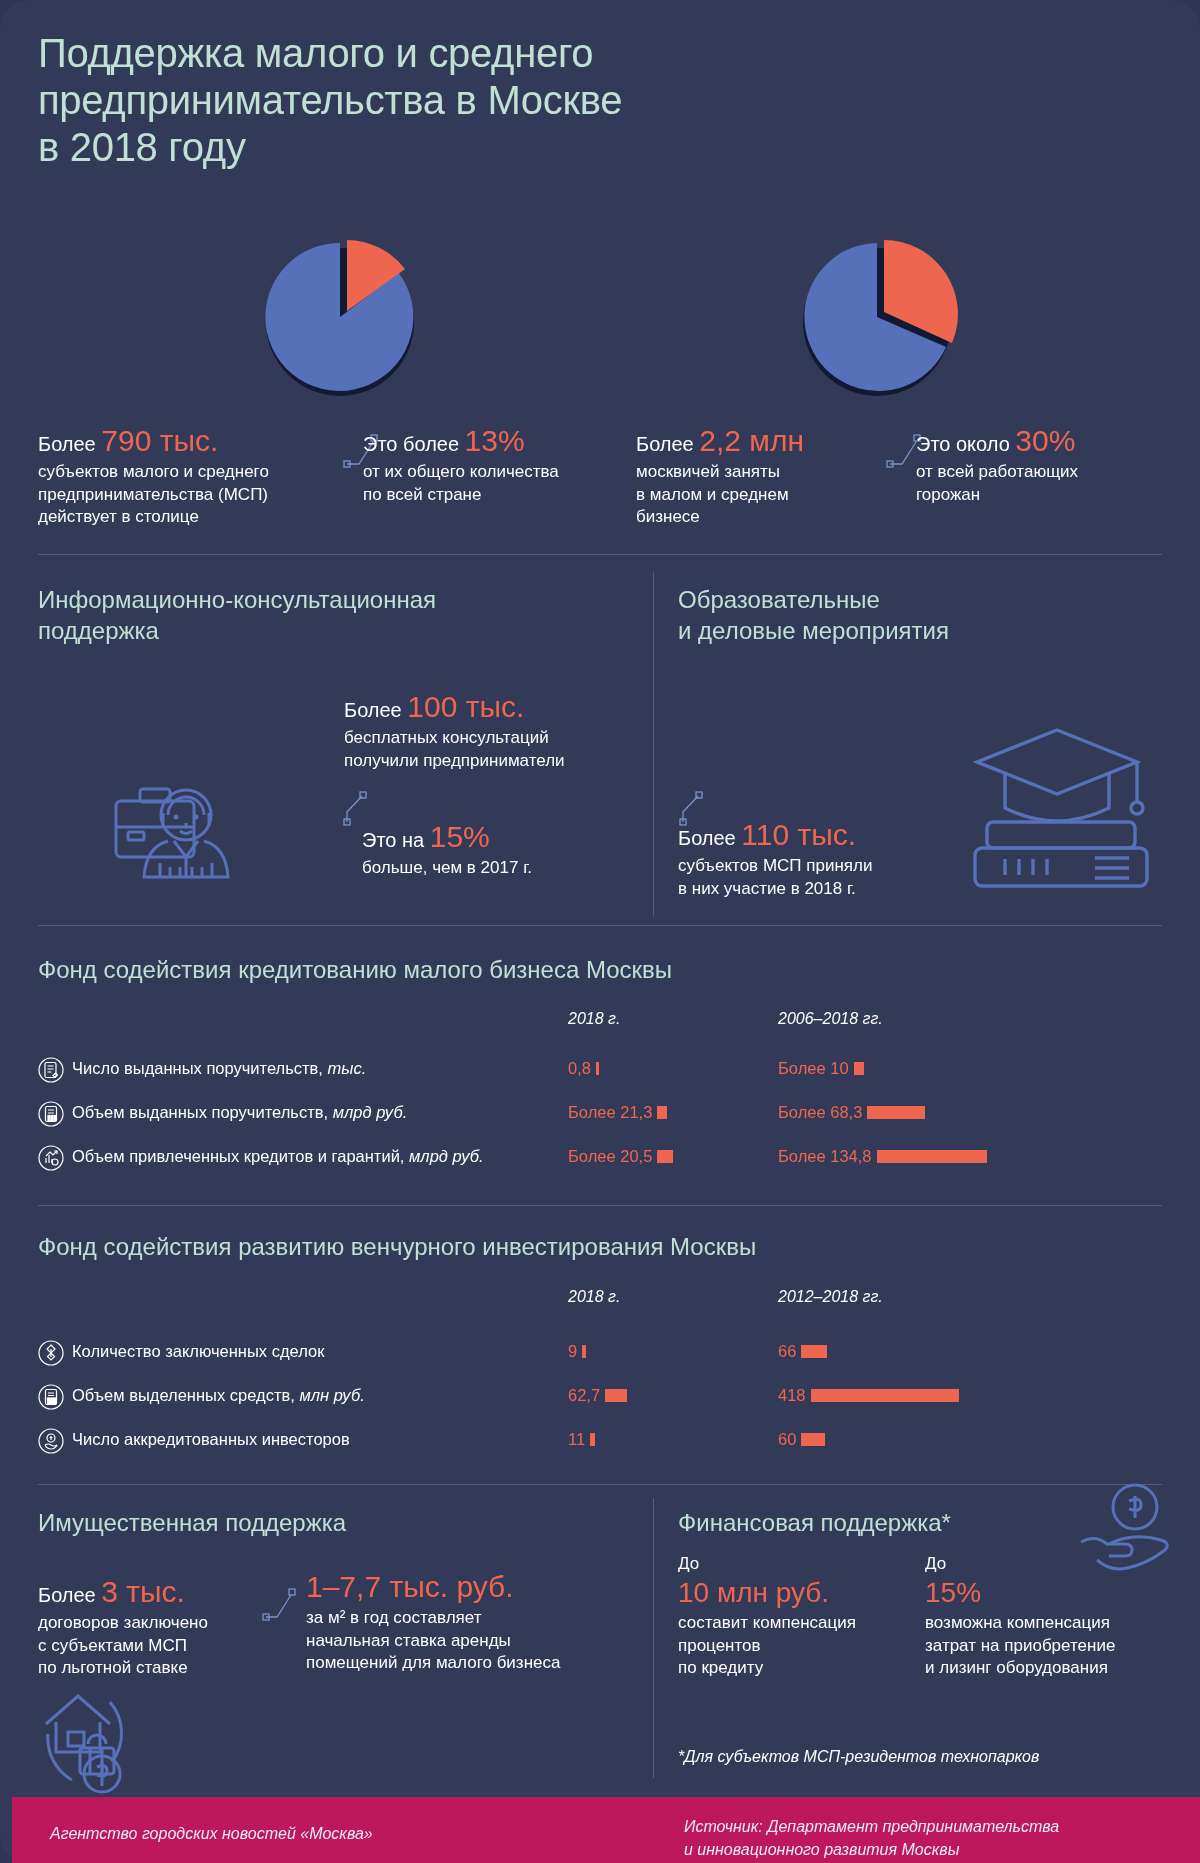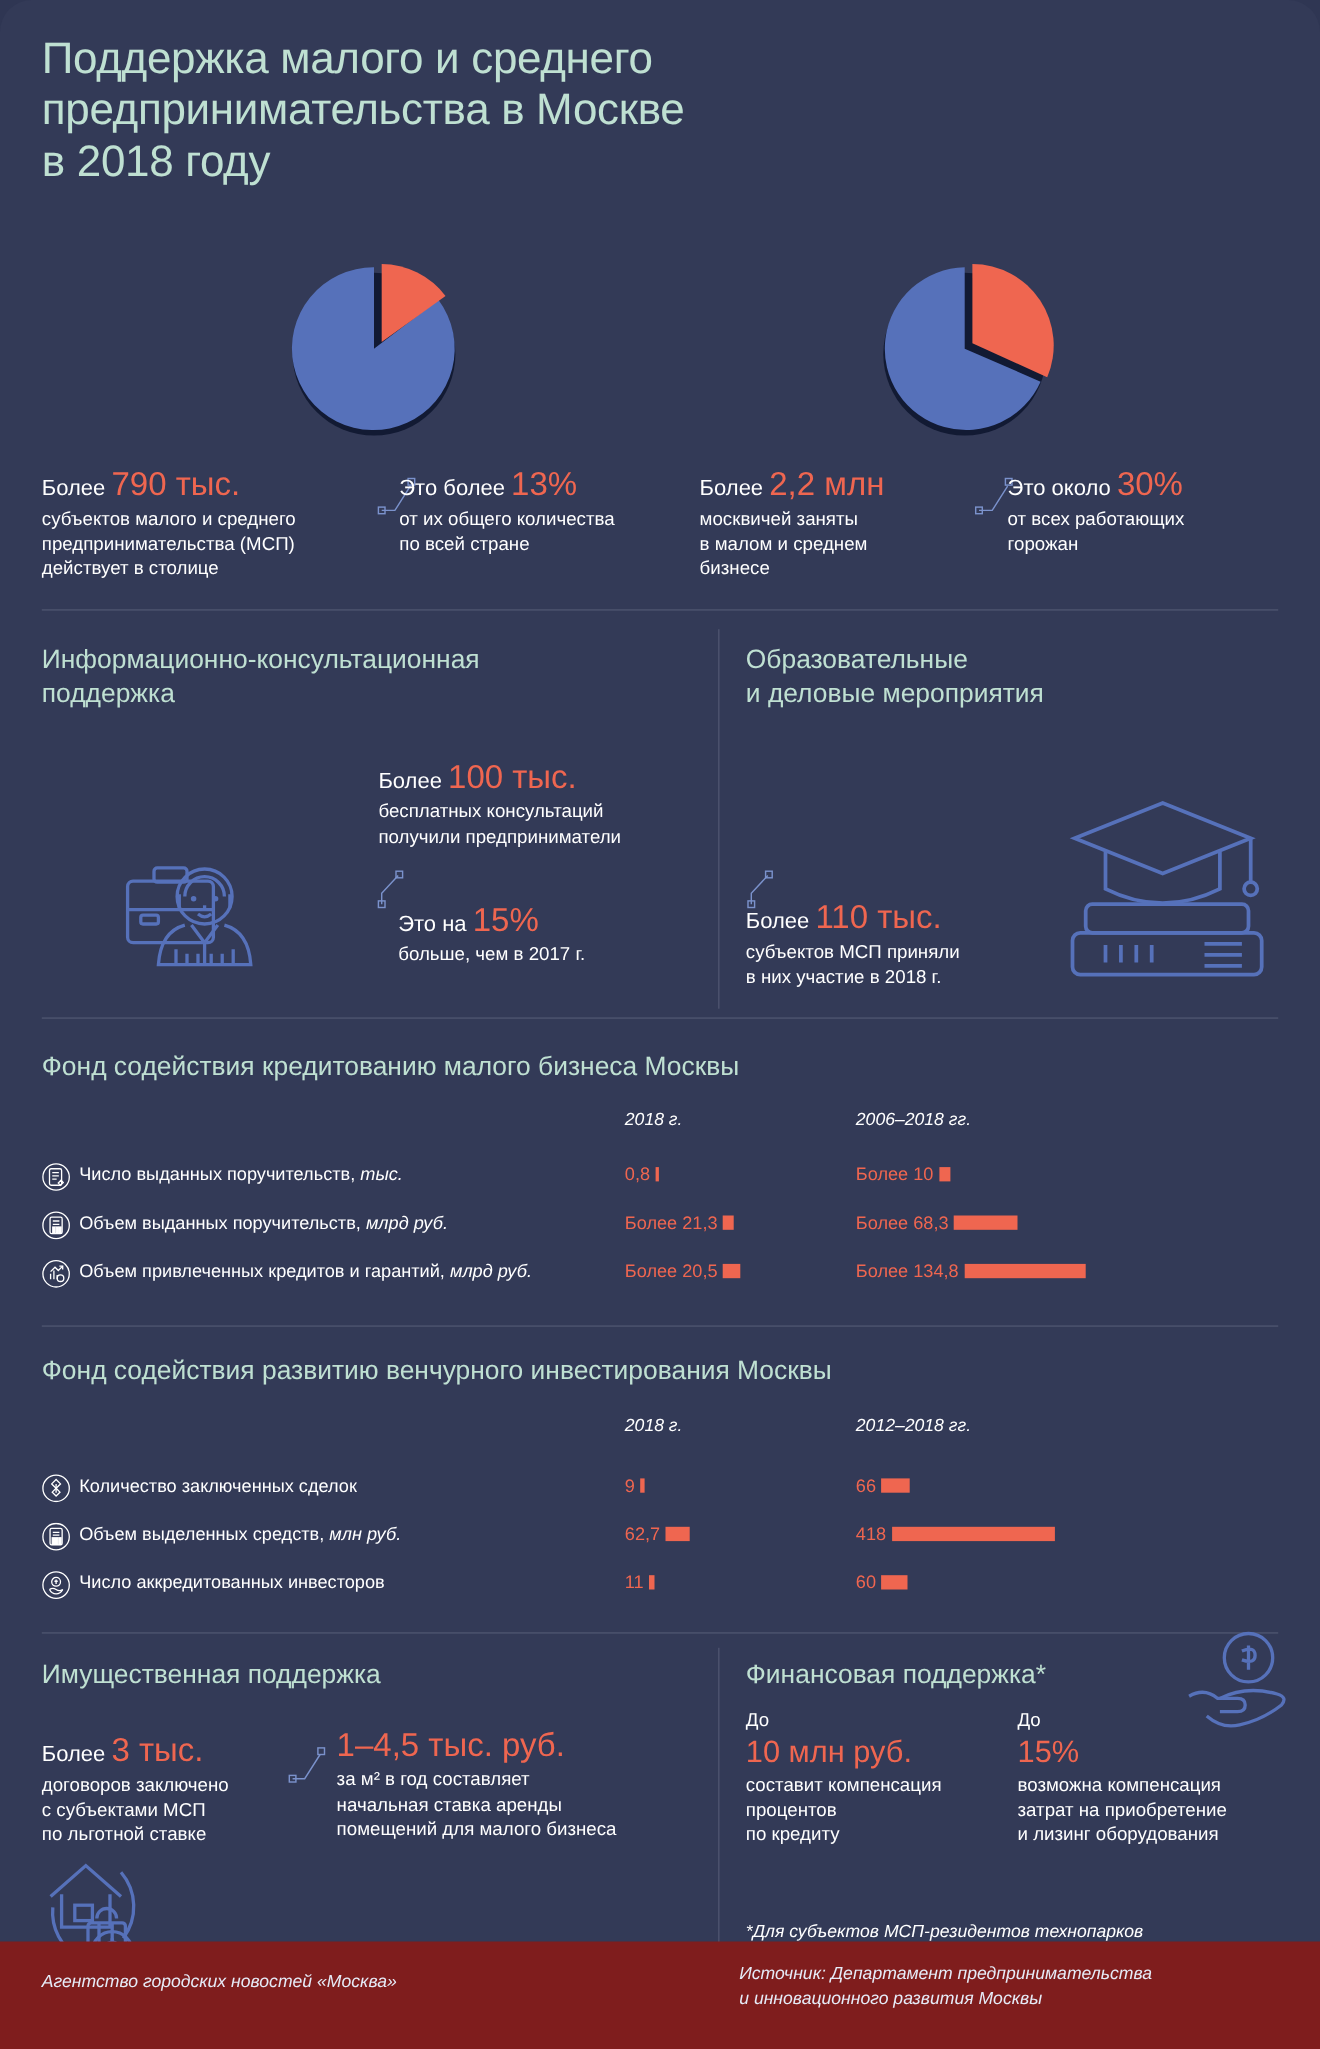--- a/index.html
+++ b/index.html
@@ -52,21 +52,21 @@
     position:absolute; left:34px; top:4px; font-size:16.5px; color:#ffffff;
     white-space:nowrap;
   }
   .row .rlabel i { font-style:italic; }
   .row .v1 { position:absolute; left:530px; top:4px; font-size:16.5px; color:#ef6650; white-space:nowrap; }
   .row .v2 { position:absolute; left:740px; top:4px; font-size:16.5px; color:#ef6650; white-space:nowrap; }
   .bar { display:inline-block; height:13px; background:#ef6650; vertical-align:-1px; margin-left:5px; }
 
   
   .footer {
-    position:absolute; left:0; right:0; bottom:0; height:98px; background:#7f1d1d;
+    position:absolute; left:12px; right:0; bottom:0; height:66px; background:#be185d;
   }
   .footer .f1 {
     position:absolute; left:38px; top:28px; font-size:16px; font-style:italic; color:#e6ebf7;
   }
   .footer .f2 {
     position:absolute; left:672px; top:18px; font-size:16px; font-style:italic;
     color:#e6ebf7; line-height:1.45;
   }
 
   .ico { position:absolute; }
@@ -150,21 +150,21 @@
       <rect x="28" y="5" width="6" height="6" fill="none" stroke="#7b92cc" stroke-width="1.3"></rect>
     </svg>
   </div>
 
   <div style="position:absolute; left:916px; top:424px; width:260px;">
     <div style="font-size:20px;">
       <span>Это около</span>
       <span class="accent big">30%</span>
     </div>
     <div class="sm" style="margin-top:3px;">
-      <div>от всех работающих</div>
+      <div>от всей работающих</div>
       <div>горожан</div>
     </div>
   </div>
 
   <div class="hr" style="top:554px;"></div>
 
   <div class="sect-title" style="left:38px; top:585px; width:560px;">
     <div>Информационно-консультационная</div>
     <div>поддержка</div>
   </div>
@@ -389,21 +389,21 @@
 
   <div class="leader" style="left:262px; top:1585px;">
     <svg width="40" height="40" viewBox="0 0 40 40">
       <polyline points="4,32 15,32 29,10" fill="none" stroke="#7b92cc" stroke-width="1.3"></polyline>
       <rect x="1" y="29" width="6" height="6" fill="none" stroke="#7b92cc" stroke-width="1.3"></rect>
       <rect x="27" y="4" width="6" height="6" fill="none" stroke="#7b92cc" stroke-width="1.3"></rect>
     </svg>
   </div>
 
   <div style="position:absolute; left:306px; top:1570px; width:330px;">
-    <div class="accent" style="font-size:30px;">1–4,5 тыс. руб.</div>
+    <div class="accent" style="font-size:30px;">1–7,7 тыс. руб.</div>
     <div class="sm" style="margin-top:3px;">
       <div>за м² в год составляет</div>
       <div>начальная ставка аренды</div>
       <div>помещений для малого бизнеса</div>
     </div>
   </div>
 
   <div class="ico" style="left:40px; top:1682px;">
     <svg width="120" height="110" viewBox="0 0 120 110" stroke="#5671ba" fill="none" stroke-width="3">
       <path d="M6 42 L38 14 L70 42"></path>

